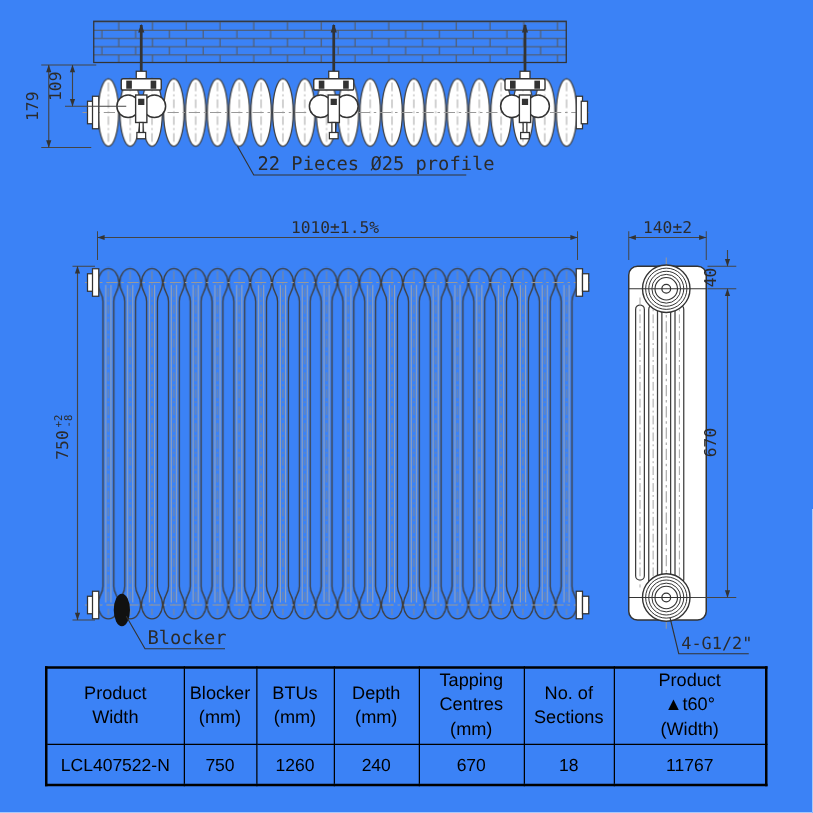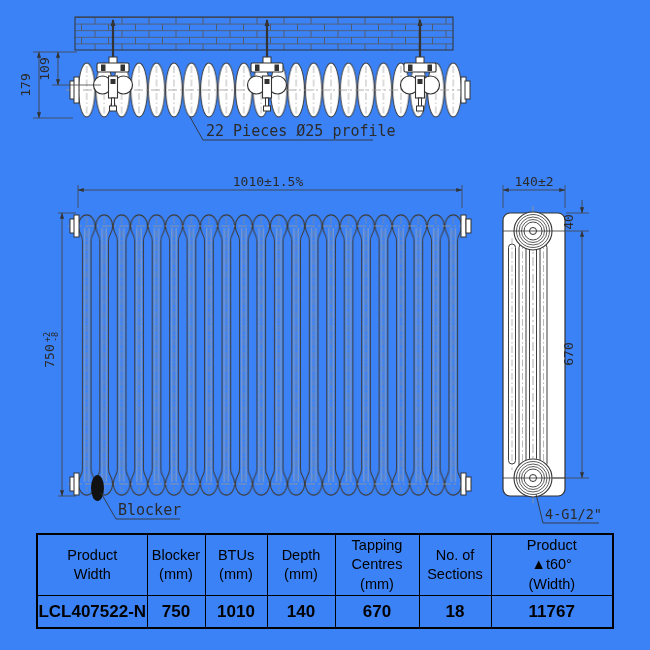--- a/index.html
+++ b/index.html
@@ -5,21 +5,21 @@
   html,body{margin:0;padding:0;background:#fff;}
   .canvas{position:relative;width:650px;height:650px;background:#3b82f6;overflow:hidden;
           font-family:"Liberation Sans",sans-serif;}
   svg{position:absolute;left:0;top:0;}
   svg text{font-family:"DejaVu Sans Mono",monospace;fill:#2b2b2b;}
   .spec-table{position:absolute;left:36px;top:533px;width:576px;border-collapse:collapse;
               table-layout:fixed;border:2.5px solid #000;}
   .spec-table th,.spec-table td{border:1.6px solid #000;text-align:center;vertical-align:middle;
               font-family:"Liberation Sans",sans-serif;color:#000;padding:0;}
   .spec-table th{height:60px;font-weight:normal;font-size:14.5px;line-height:1.32;}
-  .spec-table td{height:31px;font-size:17px;font-weight:bold;}
+  .spec-table td{height:31px;font-size:14px;}
   .spec-table th span{display:block;}
 </style>
 </head>
 <body>
 
 <div class="canvas">
 
 <svg width="650" height="536" viewBox="0 0 650 536">
   <defs>
     <marker id="aE" viewBox="0 0 10 10" refX="9.3" refY="5" markerWidth="11" markerHeight="6.5" orient="auto" markerUnits="userSpaceOnUse">
@@ -243,22 +243,22 @@
         <span>Product</span>
             <span>▲t60°</span>
             <span>(Width)</span>
       </th>
     </tr>
   </thead>
   <tbody>
     <tr>
       <td>LCL407522-N</td>
       <td>750</td>
-      <td>1010</td>
-      <td>140</td>
+      <td>1260</td>
+      <td>240</td>
       <td>670</td>
       <td>18</td>
       <td>11767</td>
     </tr>
   </tbody>
 </table>
 
 </div>
 
 </body></html>

